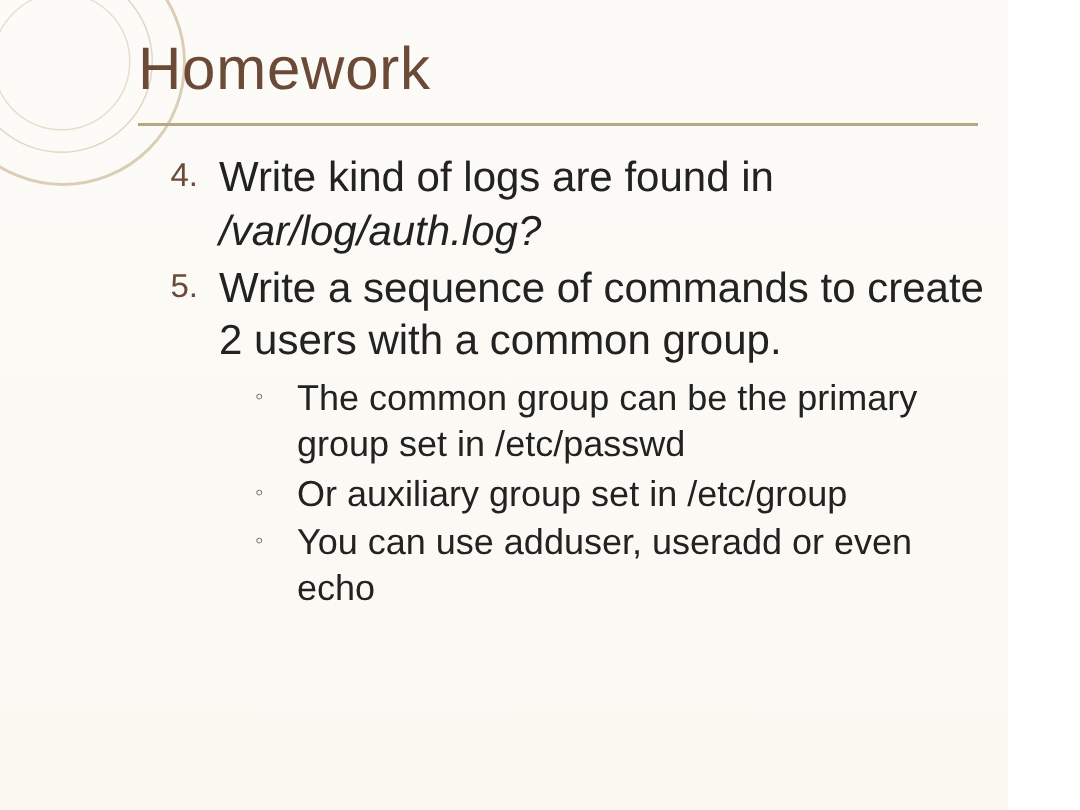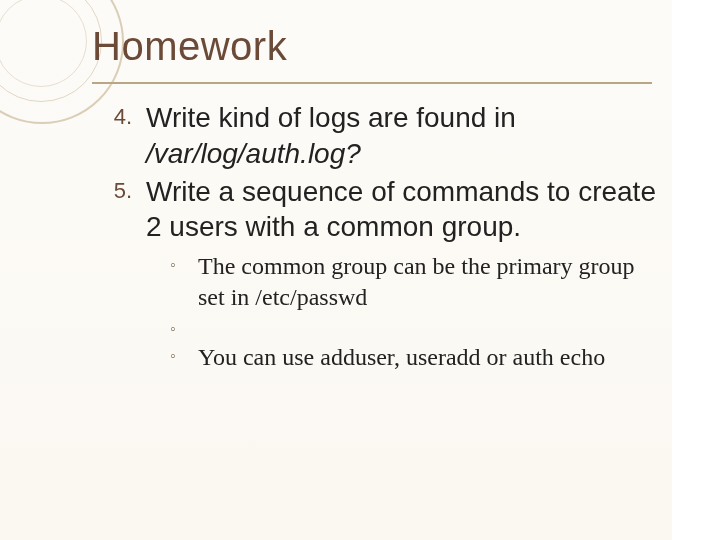--- a/index.html
+++ b/index.html
@@ -114,21 +114,20 @@
     font-size: 16px;
     color: #7a6a55;
     text-align: left;
     line-height: 1.3;
     padding-top: 4px;
   }
   .sub-text {
     font-size: 24px;
     line-height: 1.28;
     color: #222;
-    font-family: Liberation Serif, serif;
   }
 </style>
 </head>
 <body>
 
 <div class="slide">
 
   <div class="corner-deco">
     <div class="ring1"></div>
     <div class="ring2"></div>
@@ -154,21 +153,22 @@
       </div>
     </div>
 
     <div class="sublist">
       <div class="sub-item">
         <div class="sub-bullet">◦</div>
         <div class="sub-text">The common group can be the primary group set in /etc/passwd</div>
       </div>
       <div class="sub-item">
         <div class="sub-bullet">◦</div>
+        <div class="sub-text">Or auxiliary group set in /etc/group</div>
       </div>
       <div class="sub-item">
         <div class="sub-bullet">◦</div>
-        <div class="sub-text">You can use adduser, useradd or auth echo</div>
+        <div class="sub-text">You can use adduser, useradd or even echo</div>
       </div>
     </div>
 
   </div>
 </div>
 
 </body></html>

